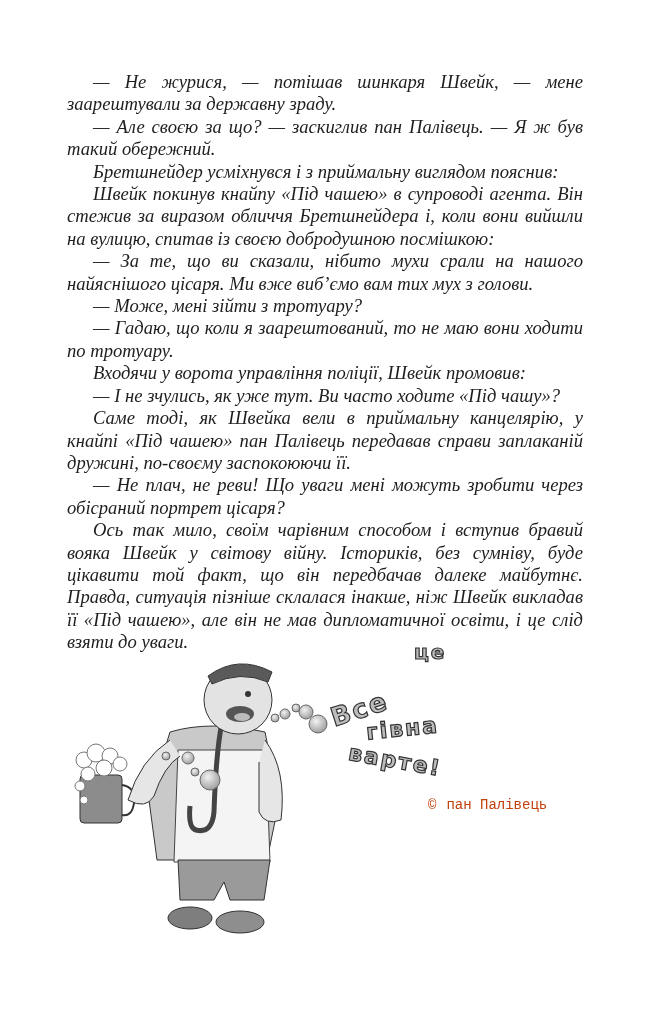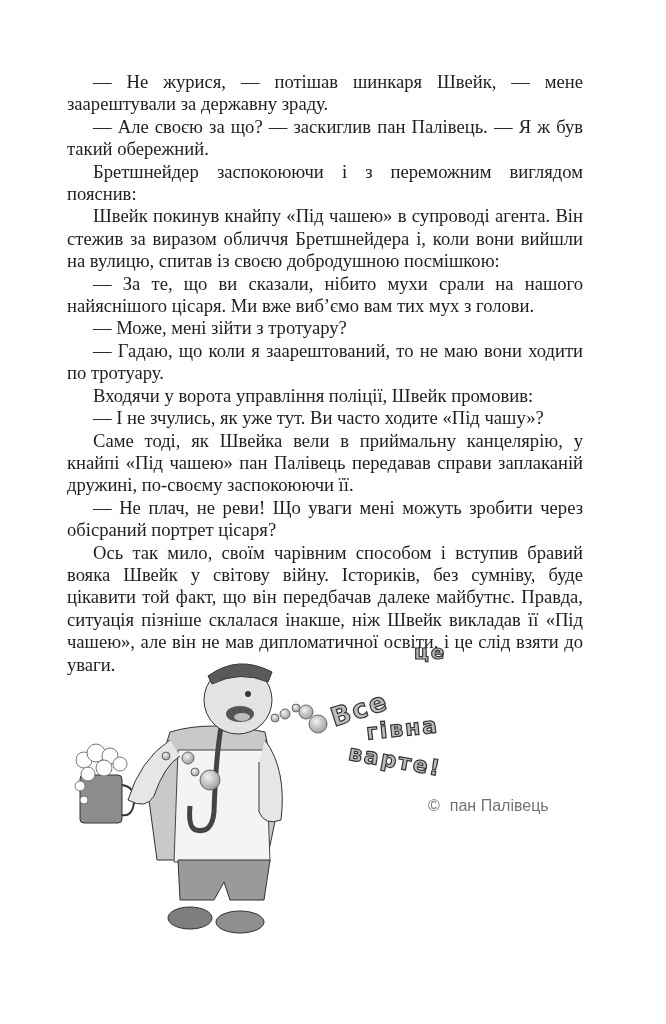--- a/index.html
+++ b/index.html
@@ -2,44 +2,44 @@
 <html><head>
   <meta charset="utf-8">
   <style>
     html, body { margin: 0; padding: 0; }
     body {
       width: 666px; height: 1024px; background: #ffffff; position: relative; overflow: hidden;
       font-family: "Liberation Serif", "DejaVu Serif", serif; color: #1e1e1e;
     }
     .text-block {
       position: absolute; left: 67px; top: 71px; width: 516px;
-      font-size: 18.6px; line-height: 22.4px; text-align: justify;
+      font-size: 18.6px; line-height: 22.4px; text-align: justify; font-style: italic;
     }
     .text-block p { margin: 0; text-indent: 26px; }
     .illustration {
       position: absolute; left: 70px; top: 660px; width: 420px; height: 300px;
     }
     .caption {
       position: absolute; left: 428px; top: 797px;
-      font-family: Liberation Sans, sans-serif; font-size: 16px; color: #737373;
+      font-family: Liberation Mono, monospace; font-size: 14px; color: #c2410c;
       white-space: nowrap;
     }
     .caption .copy { margin-right: 10px; }
     .bubble-text {
       position: absolute; font-family: "DejaVu Sans", sans-serif; font-weight: bold;
       color: #bcbcbc; -webkit-text-stroke: 1.2px #333; letter-spacing: 2px;
     }
   </style>
 </head>
 <body>
 
 <div class="text-block">
   <p>— Не журися, — потішав шинкаря Швейк, — мене заарештували за державну зраду.</p>
   <p>— Але своєю за що? — заскиглив пан Палівець. — Я ж був такий обережний.</p>
-  <p>Бретшнейдер заспокоюючи і з переможним виглядом пояснив:</p>
+  <p>Бретшнейдер усміхнувся і з приймальну виглядом пояснив:</p>
   <p>Швейк покинув кнайпу «Під чашею» в супроводі агента. Він стежив за виразом обличчя Бретшнейдера і, коли вони вийшли на вулицю, спитав із своєю добродушною посмішкою:</p>
   <p>— За те, що ви сказали, нібито мухи срали на нашого найяснішого цісаря. Ми вже виб’ємо вам тих мух з голови.</p>
   <p>— Може, мені зійти з тротуару?</p>
   <p>— Гадаю, що коли я заарештований, то не маю вони ходити по тротуару.</p>
   <p>Входячи у ворота управління поліції, Швейк промовив:</p>
   <p>— І не зчулись, як уже тут. Ви часто ходите «Під чашу»?</p>
   <p>Саме тоді, як Швейка вели в приймальну канцелярію, у кнайпі «Під чашею» пан Палівець передавав справи заплаканій дружині, по-своєму заспокоюючи її.</p>
   <p>— Не плач, не реви! Що уваги мені можуть зробити через обісраний портрет цісаря?</p>
   <p>Ось так мило, своїм чарівним способом і вступив бравий вояка Швейк у світову війну. Істориків, без сумніву, буде цікавити той факт, що він передбачав далеке майбутнє. Правда, ситуація пізніше склалася інакше, ніж Швейк викладав її «Під чашею», але він не мав дипломатичної освіти, і це слід взяти до уваги.</p>
 </div>

